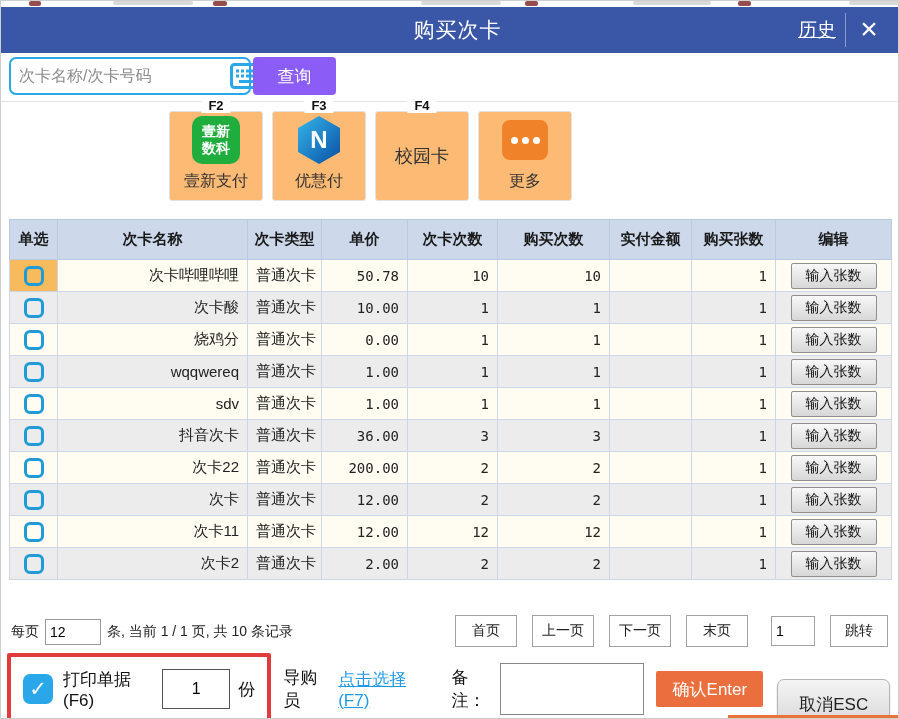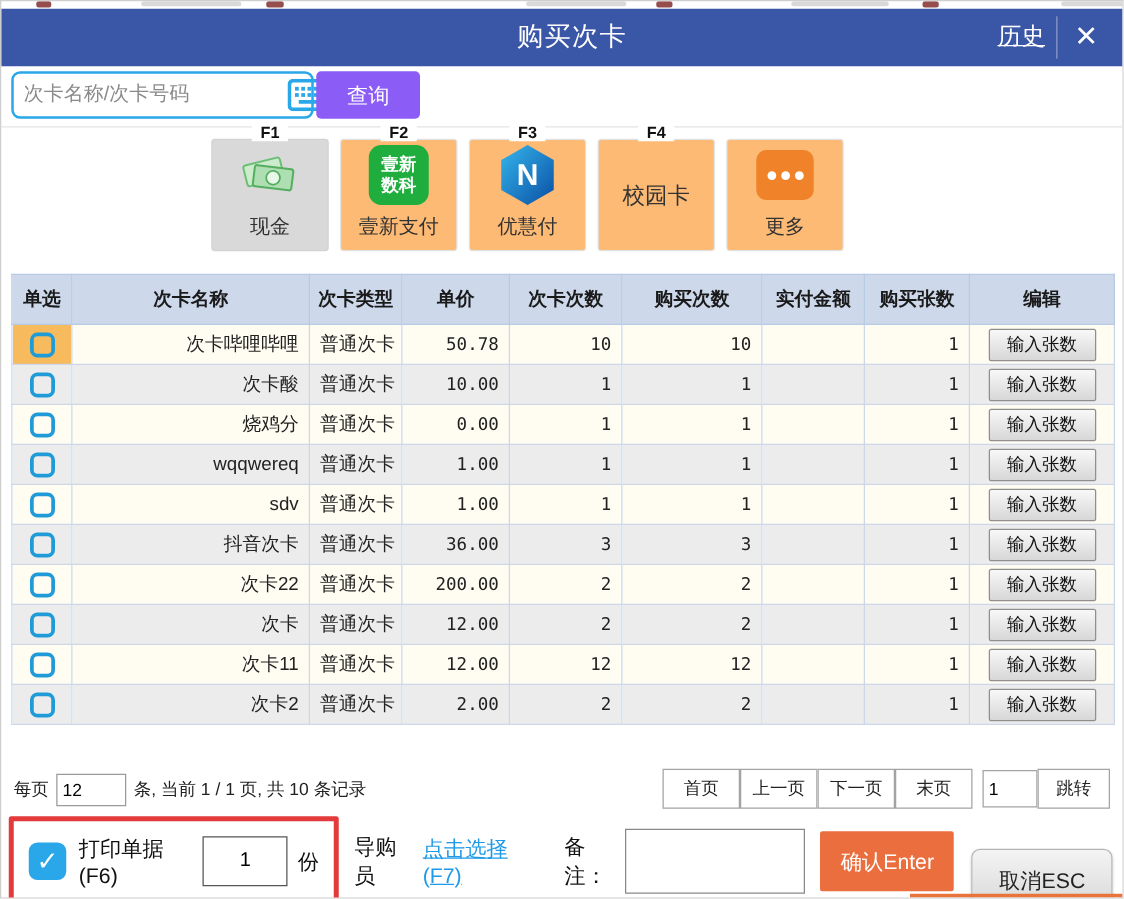--- a/index.html
+++ b/index.html
@@ -62,39 +62,39 @@
   td.c-num{text-align:right;font-family:"DejaVu Sans Mono","Liberation Mono",monospace;font-size:14px;}
   td.c-edit{text-align:center;padding:0;}
   .row-checkbox{display:inline-block;width:20px;height:20px;border:3px solid #1f9bd8;border-radius:6px;
                 box-sizing:border-box;vertical-align:middle;cursor:pointer;background:transparent;}
   .edit-btn{width:86px;height:26px;font-size:14px;color:#111;border:1px solid #8f8f8f;border-radius:2px;
             background:linear-gradient(#f8f8f8,#d7d7d7);cursor:pointer;font-family:inherit;}
   
   .pg-left{position:absolute;left:10px;top:618px;display:flex;align-items:center;font-size:14px;color:#222;}
   .perpage-input{width:46px;height:24px;border:1px solid #9a9a9a;font-size:14px;padding:0 4px;
                  margin:0 6px;font-family:inherit;}
-  .pg-right{position:absolute;right:10px;top:614px;display:flex;align-items:center;gap:0;}
+  .pg-right{position:absolute;right:10px;top:614px;display:flex;align-items:center;gap:15px;}
   .pg-btn{min-width:62px;height:32px;background:#fff;border:1px solid #a3a3a3;font-size:14px;color:#222;
           cursor:pointer;font-family:inherit;padding:0 8px;}
   .jump-input{width:34px;height:28px;border:1px solid #a3a3a3;font-size:14px;padding:0 4px;
               margin-left:8px;font-family:inherit;}
   
   .footer{position:absolute;left:8px;top:660px;right:8px;height:56px;display:flex;align-items:center;}
   .print-check{width:30px;height:30px;border-radius:7px;background:#29a7e8;color:#fff;display:flex;
                align-items:center;justify-content:center;font-size:21px;font-weight:bold;
                margin-left:14px;cursor:pointer;flex:0 0 auto;}
   .lbl{font-size:17px;color:#111;}
   .copies-input{width:62px;height:36px;border:1px solid #555;text-align:center;font-size:16px;
                 margin:0 8px 0 12px;font-family:inherit;}
   .guide-lbl{margin-left:28px;}
   .guide-link{color:#1e9ae8;text-decoration:underline;font-size:17px;margin-left:10px;cursor:pointer;}
   .remark-lbl{margin-left:26px;}
   .remark-input{width:144px;height:52px;border:1px solid #888;margin-left:4px;font-size:16px;
                 padding:0 6px;font-family:inherit;box-sizing:border-box;}
-  .confirm-btn{width:120px;height:48px;background:#eb6f3e;color:#fff;border:none;border-radius:2px;
+  .confirm-btn{width:120px;height:36px;background:#eb6f3e;color:#fff;border:none;border-radius:2px;
                font-size:17px;margin-left:12px;cursor:pointer;font-family:inherit;}
   .cancel-btn{width:126px;height:52px;background:linear-gradient(#f4f4f4,#d6d6d6);color:#222;
               border:1px solid #b5b5b5;border-radius:7px;font-size:17px;margin-left:14px;cursor:pointer;
               font-family:inherit;box-shadow:0 1px 2px rgba(0,0,0,.2);margin-top:31px;}
   .red-annotation{position:absolute;left:6px;top:652px;width:256px;height:64px;border:4px solid #e33a3c;
                   border-radius:2px;pointer-events:none;z-index:5;}
   .bottom-strip{position:absolute;left:727px;right:0;bottom:0;height:3px;background:#e8743b;}
 </style>
 </head>
 <body>
@@ -133,35 +133,20 @@
           <rect x="21" y="11.5" width="3" height="3"></rect>
         <rect x="26" y="11.5" width="3" height="3"></rect>
         <rect x="9" y="17" width="18" height="3"></rect>
       </g>
     </svg>
   </div>
   <button class="query-btn">查询</button>
   <div class="hr1"></div>
 
   <div class="pay-row">
-    <div class="pay-card selected">
-      <span class="fkey">F1</span>
-      <span class="icon-box">
-        <svg width="50" height="40" viewBox="0 0 50 40">
-          <g transform="rotate(-14 20 18)">
-            <rect x="5" y="9" width="30" height="17" rx="2" fill="#cdeccd" stroke="#6abf74" stroke-width="1.6"></rect>
-          </g>
-          <g transform="rotate(7 30 22)">
-            <rect x="12" y="14" width="31" height="17" rx="2" fill="#aedfb2" stroke="#55ad60" stroke-width="1.6"></rect>
-            <circle cx="27.5" cy="22.5" r="5.5" fill="#e8f7e8" stroke="#55ad60" stroke-width="1.4"></circle>
-          </g>
-        </svg>
-      </span>
-      <span class="pay-label">现金</span>
-    </div>
 
     <div class="pay-card">
       <span class="fkey">F2</span>
       <span class="icon-box">
         <span class="yixin-icon">
           <span>壹新</span>
           <span>数科</span>
         </span>
       </span>
       <span class="pay-label">壹新支付</span>

